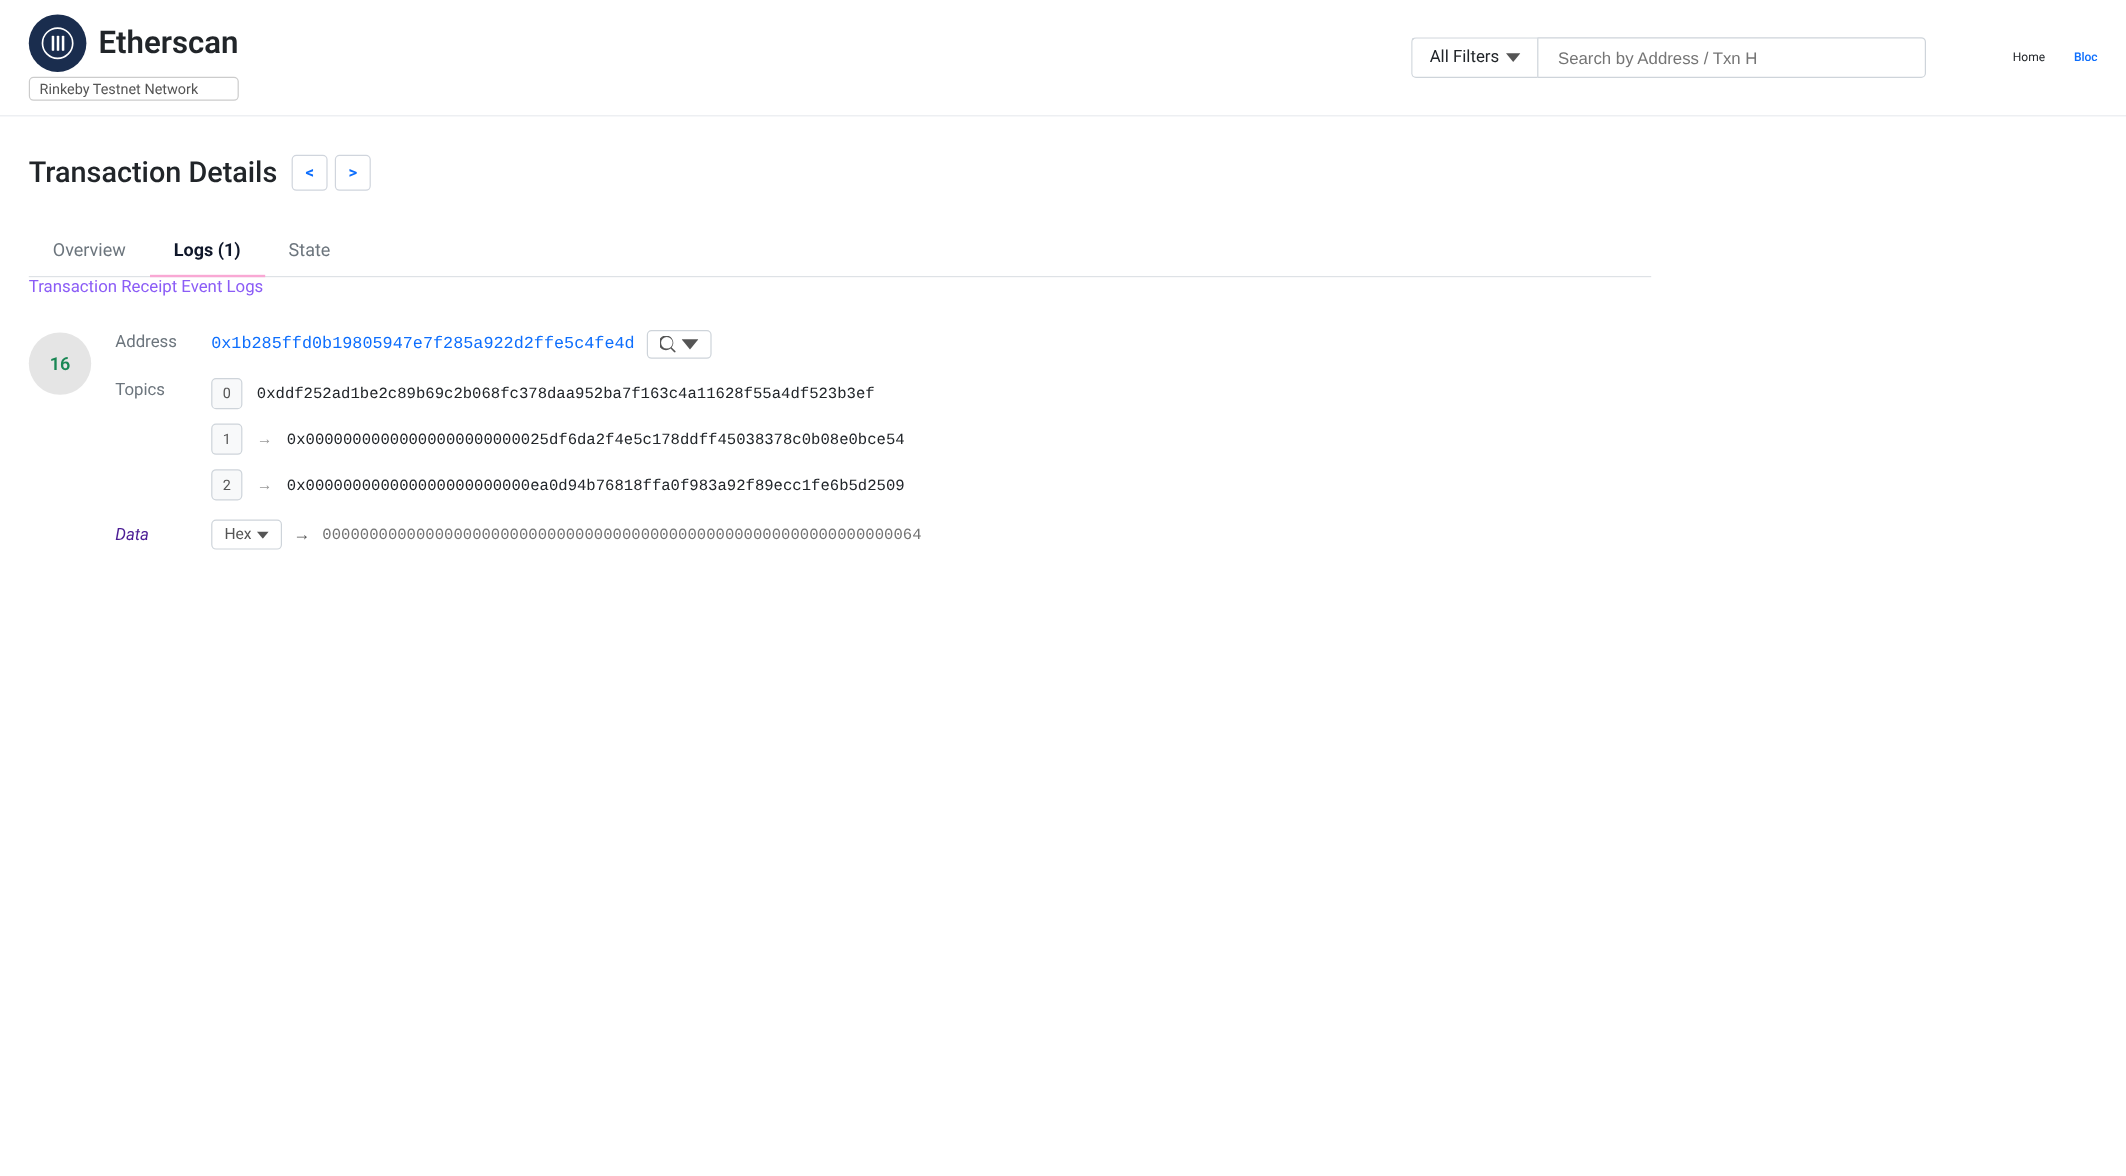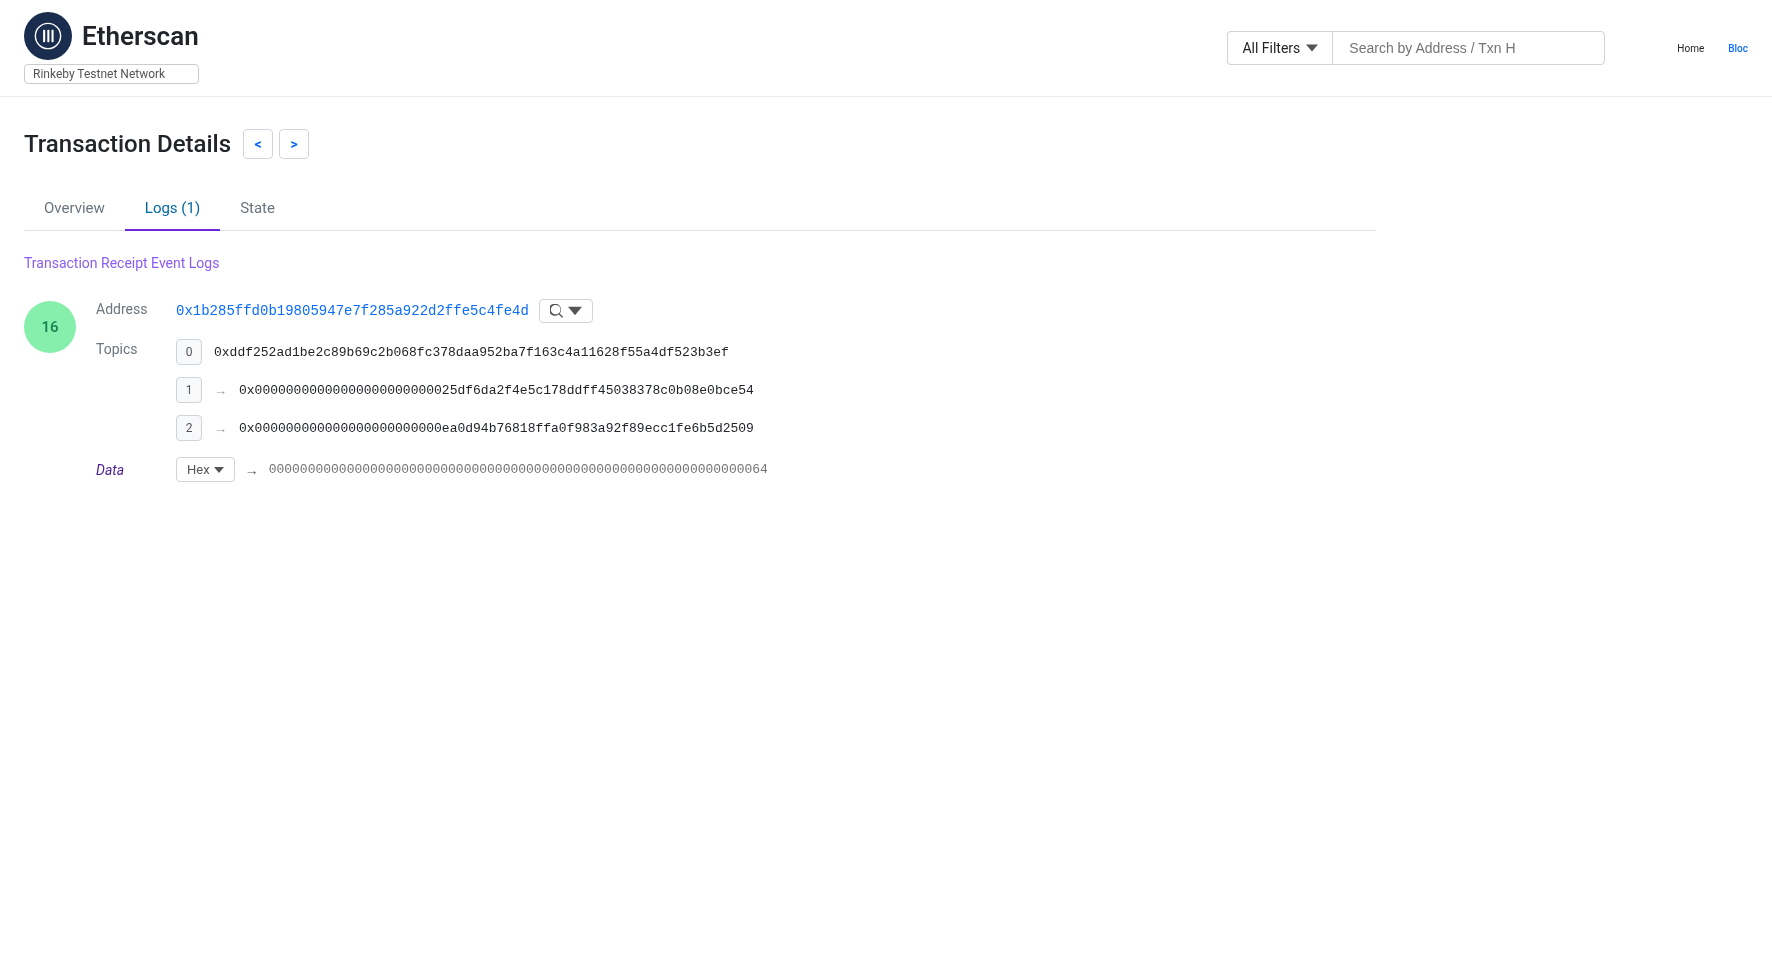--- a/index.html
+++ b/index.html
@@ -9,45 +9,45 @@
     .header { display: flex; align-items: center; justify-content: space-between; padding: 12px 24px; border-bottom: 1px solid #e9ecef; gap: 24px; }
     .logo-area { display: flex; flex-direction: column; }
     .logo-row { display: flex; align-items: center; gap: 10px; }
     .logo-circle { width: 48px; height: 48px; background: #1a2d4e; border-radius: 50%; display: flex; align-items: center; justify-content: center; }
     .logo-circle svg { width: 28px; height: 28px; fill: white; }
     .logo-text { font-size: 26px; font-weight: 600; color: #212529; }
     .network-badge { display: inline-block; border: 1px solid #ccc; border-radius: 4px; padding: 2px 8px; font-size: 12px; color: #555; margin-top: 4px; }
     .search-area { display: flex; align-items: flex-end; }
     .filter-dropdown { display: flex; align-items: center; gap: 6px; border: 1px solid #ced4da; border-right: none; border-radius: 4px 0 0 4px; padding: 8px 14px; background: #fff; font-size: 14px; cursor: pointer; color: #212529; white-space: nowrap; }
     .filter-dropdown svg { width: 12px; height: 12px; fill: #555; }
-    .search-input { border: 1px solid #ced4da; border-radius: 0 4px 4px 0; padding: 8px 16px; font-size: 14px; width: 273px; outline: none; color: #999; }
+    .search-input { border: 1px solid #ced4da; border-radius: 0 4px 4px 0; padding: 8px 16px; font-size: 14px; width: 324px; outline: none; color: #999; }
     
     .nav-links { display: flex; align-items: center; gap: 24px; margin-left: 40px; }
     .nav-link { font-size: 10px; color: #212529; text-decoration: none; }
     .nav-link.active { color: #0d6efd; font-weight: 500; }
 
     
     .main { padding: 32px 24px; max-width: 1400px; }
     
     .page-title-row { display: flex; align-items: center; gap: 12px; margin-bottom: 28px; }
     .page-title { font-size: 24px; font-weight: 500; color: #212529; }
     .nav-arrows { display: flex; gap: 6px; }
     .nav-arrow { width: 30px; height: 30px; border: 1px solid #d0d5dd; border-radius: 4px; display: flex; align-items: center; justify-content: center; cursor: pointer; background: #fff; color: #0d6efd; font-size: 14px; font-weight: bold; text-decoration: none; }
     
     
-    .tabs { display: flex; border-bottom: 1px solid #dee2e6; margin-bottom: 24px; }
+    .tabs { display: flex; border-bottom: 1px solid #dee2e6; }
     .tab { padding: 12px 20px; font-size: 15px; cursor: pointer; color: #6c757d; text-decoration: none; border-bottom: 2px solid transparent; margin-bottom: -1px; }
-    .tab.active { color: #0369a1; border-bottom: 2px solid #6d28d9; font-weight: 400; }
+    .tab.active { color: #0f172a; border-bottom: 2px solid #f9a8d4; font-weight: 700; }
     
     
     .section-label { font-size: 14px; color: #8b5cf6; margin-bottom: 28px; }
     
     .log-entry { display: flex; gap: 20px; margin-bottom: 32px; }
     
-    .log-number { width: 52px; height: 52px; border-radius: 50%; background: #86efac; color: #198754; display: flex; align-items: center; justify-content: center; font-size: 15px; font-weight: 600; flex-shrink: 0; margin-top: 2px; }
+    .log-number { width: 52px; height: 52px; border-radius: 50%; background: #e5e5e5; color: #198754; display: flex; align-items: center; justify-content: center; font-size: 15px; font-weight: 600; flex-shrink: 0; margin-top: 2px; }
     
     .log-details { flex: 1; }
     
     .log-row { display: flex; align-items: flex-start; margin-bottom: 16px; }
     .log-label { font-size: 14px; color: #6c757d; width: 80px; flex-shrink: 0; padding-top: 2px; font-weight: 400; }
     
     .address-row { display: flex; align-items: center; gap: 10px; }
     .address-link { color: #0d6efd; font-size: 14px; text-decoration: none; font-family: 'Courier New', monospace; }
     
     .addr-btn { display: flex; align-items: center; gap: 4px; border: 1px solid #ced4da; border-radius: 4px; padding: 4px 10px; cursor: pointer; background: #fff; font-size: 13px; color: #555; }

